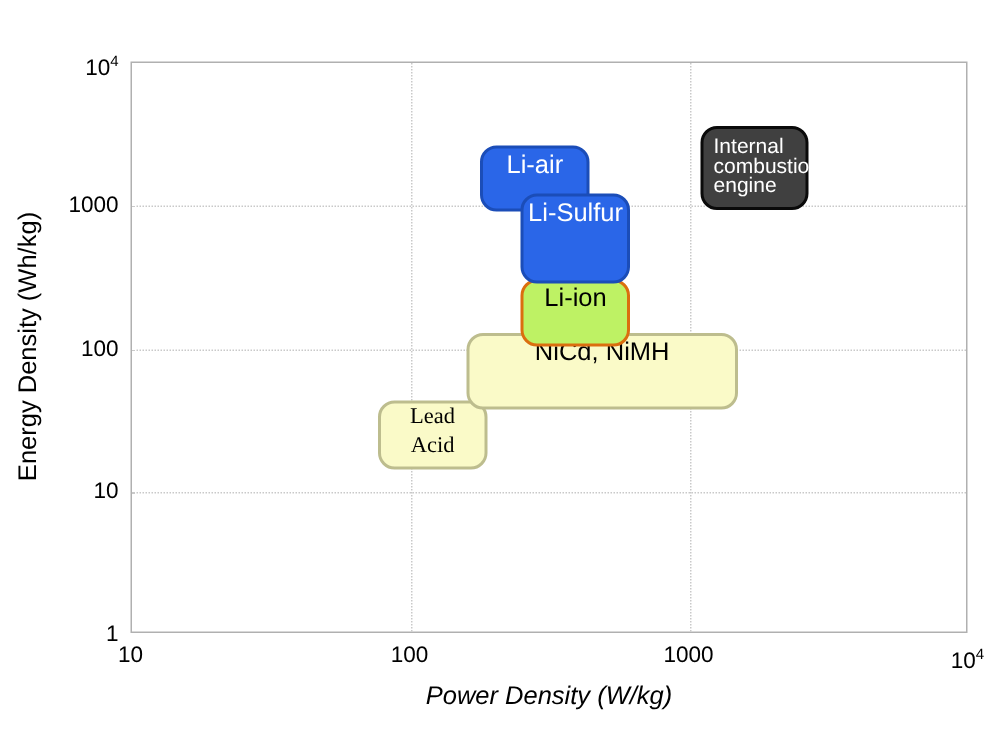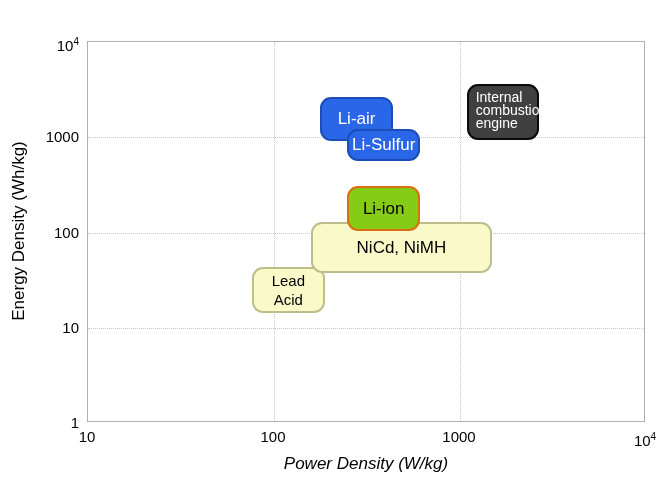--- a/index.html
+++ b/index.html
@@ -15,21 +15,21 @@
   .gridline-v{position:absolute;top:0;width:0;height:100%;border-left:1px dotted #c9c9c9;}
   .gridline-h{position:absolute;left:0;height:0;width:100%;border-top:1px dotted #c9c9c9;}
   .ytick{position:absolute;left:0;width:79px;text-align:right;font-size:15px;line-height:15px;}
   .xtick{position:absolute;top:429px;width:80px;text-align:center;font-size:15px;line-height:15px;}
   .ytick sup,.xtick sup{font-size:10px;}
   .axis-title{position:absolute;font-size:17px;line-height:20px;text-align:center;}
   .xtitle{left:216px;top:454px;width:300px;font-style:italic;}
   .ytitle{left:-131px;top:221px;width:300px;transform:rotate(-90deg);}
   .region{
     position:absolute;box-sizing:border-box;border-radius:11px;
-    display:flex;flex-direction:column;justify-content:center;align-items:center;
+    display:flex;flex-direction:column;justify-content:flex-start;align-items:center;
   }
   .region.align-left{align-items:flex-start;justify-content:flex-start;padding:5px 4px 0 7px;}
   .region span{display:block;}
 </style>
 </head>
 <body>
 
 <div class="canvas">
   <div class="plot" id="plot">
       <div class="gridline-v" style="left: 186px;"></div>
@@ -44,34 +44,34 @@
       <div class="ytick" style="top: 224.5px;"><span>100</span></div>
       <div class="ytick" style="top: 129.25px;"><span>1000</span></div>
       <div class="ytick" style="top: 34px;"><span>10</span><sup>4</sup></div>
       <div class="xtick" style="left: 47px;"><span>10</span></div>
       <div class="xtick" style="left: 233px;"><span>100</span></div>
       <div class="xtick" style="left: 419px;"><span>1000</span></div>
       <div class="xtick" style="left: 605px;"><span>10</span><sup>4</sup></div>
     </div>
   <div class="axis-title xtitle">Power Density (W/kg)</div>
   <div class="axis-title ytitle">Energy Density (Wh/kg)</div>
-<div class="region" style="left: 251.887px; top: 267.386px; width: 72.9609px; height: 45.4458px; background: rgb(250, 250, 200); border: 2px solid rgb(189, 189, 142); color: rgb(0, 0, 0); font-size: 15px; line-height: 19px;">
+<div class="region" style="left: 251.887px; top: 267.386px; width: 72.9609px; height: 45.4458px; background: rgb(250, 250, 200); border: 2px solid rgb(189, 189, 142); color: rgb(0, 0, 0); font-size: 15px; line-height: 19px; font-family: Liberation Serif, serif;">
       <span>Lead</span>
       <span>Acid</span>
     </div>
     <div class="region" style="left: 310.966px; top: 222.269px; width: 181px; height: 50.3595px; background: rgb(250, 250, 200); border: 2px solid rgb(189, 189, 142); color: rgb(0, 0, 0); font-size: 17px; line-height: 21px;">
       <span>NiCd, NiMH</span>
     </div>
-    <div class="region" style="left: 347.017px; top: 186.054px; width: 73.368px; height: 45.4458px; background: #84cc16; border: 2px solid rgb(219, 110, 15); color: rgb(0, 0, 0); font-size: 17px; line-height: 21px;">
+    <div class="region" style="left: 347.017px; top: 186.054px; width: 73.368px; height: 45.4458px; background: #bef264; border: 2px solid rgb(219, 110, 15); color: rgb(0, 0, 0); font-size: 17px; line-height: 21px;">
       <span>Li-ion</span>
     </div>
     <div class="region" style="left: 320.481px; top: 96.7238px; width: 72.2015px; height: 43.8846px; background: rgb(42, 102, 232); border: 2px solid rgb(27, 77, 184); color: rgb(255, 255, 255); font-size: 17px; line-height: 21px;">
       <span>Li-air</span>
     </div>
-    <div class="region" style="left: 347.017px; top: 128.708px; width: 73.368px; height: 32px; background: rgb(42, 102, 232); border: 2px solid rgb(27, 77, 184); color: rgb(255, 255, 255); font-size: 17px; line-height: 21px;">
+    <div class="region" style="left: 347.017px; top: 128.708px; width: 73.368px; height: 60px; background: rgb(42, 102, 232); border: 2px solid rgb(27, 77, 184); color: rgb(255, 255, 255); font-size: 17px; line-height: 21px;">
       <span>Li-Sulfur</span>
     </div>
     <div class="region align-left" style="left: 466.699px; top: 84.4275px; width: 72.5346px; height: 56px; background: #404040; border: 2px solid rgb(10, 10, 10); color: rgb(255, 255, 255); font-size: 14px; line-height: 13px;">
       <span>Internal</span>
       <span>combustion</span>
       <span>engine</span>
     </div>
   </div>
 
 </body></html>

